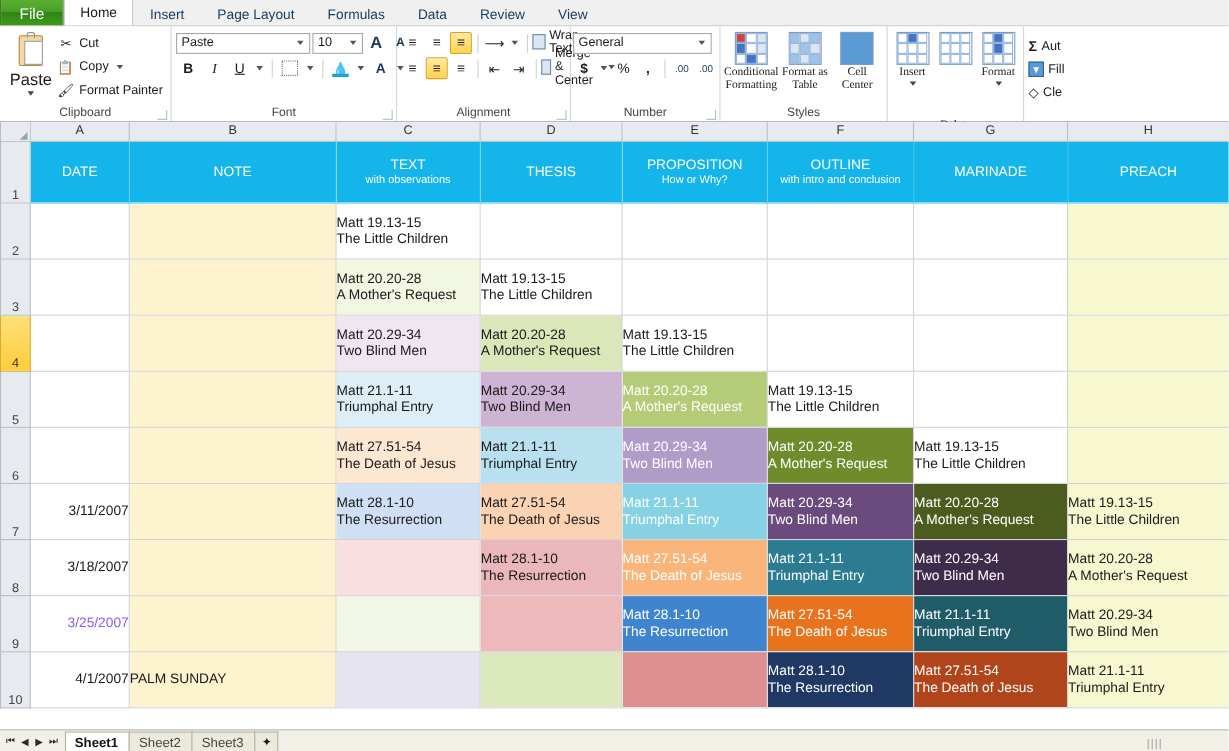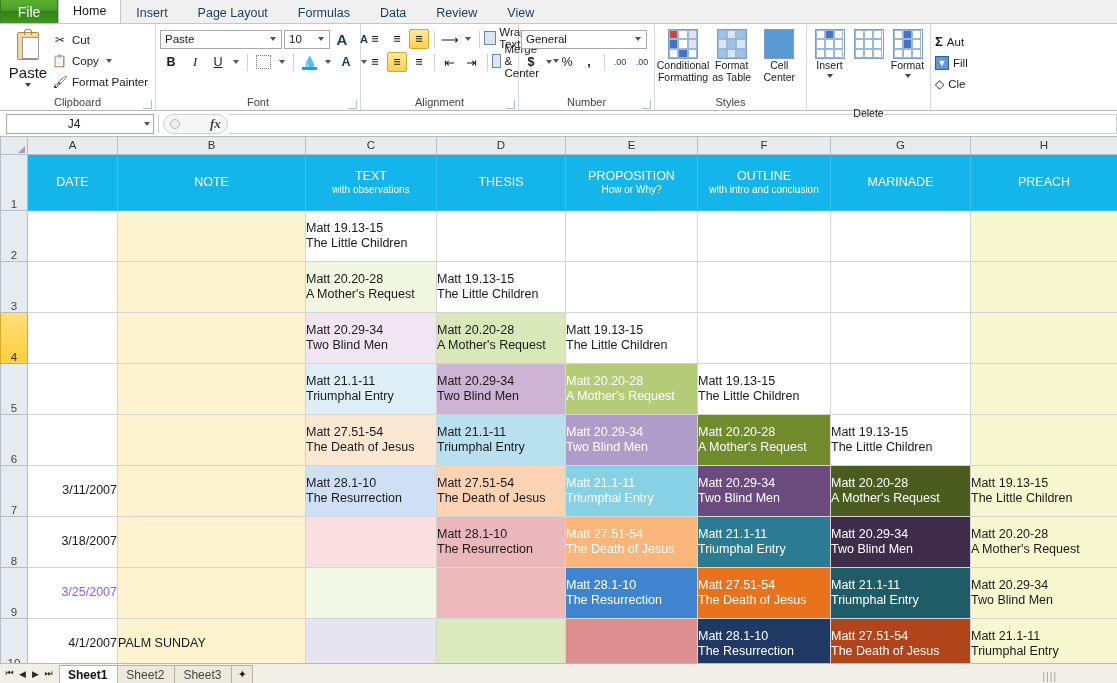--- a/index.html
+++ b/index.html
@@ -69,21 +69,21 @@
   .g-align { width:158px; }
   .wrap-item { display:flex; align-items:center; gap:3px; font-size:11.5px; height:20px; margin-bottom:3px;}
   .sq { width:16px;height:14px;border:1px solid #6d86a8;background:#dce6f2; position:relative;}
 
   
   .g-num { width:136px;align-items:center; }
 
   
   .g-sty { width:152px; }
   .sty-item { width:48px; display:flex; flex-direction:column; align-items:center; font-size:10.5px;
-              line-height:11.5px; text-align:center; }
+              line-height:11.5px; text-align:center;font-family:Liberation Serif, serif; }
   .sty-ico { width:30px; height:30px; margin-bottom:1px; position:relative; }
   .minigrid { position:absolute; inset:0; display:grid; grid-template-columns:repeat(3,1fr);
               grid-template-rows:repeat(3,1fr); border:1px solid #7b9ec9; }
   .minigrid div { border:.5px solid #9bb8dc; }
 
   
   .g-cells { width:124px; }
 
   
   .g-edit { width:74px; border-right:none; }
@@ -390,33 +390,20 @@
           <span>Fill</span>
         </div>
         <div class="ed-item">
           <span style="font-size:12px;">◇</span>
           <span>Cle</span>
         </div>
       </div>
     </div>
   </div>
 
-  <div class="fbar">
-    <div class="namebox">
-      <span class="nv">J4</span>
-      <span class="caret"></span>
-    </div>
-    <span class="fb-sep"></span>
-    <div class="fxpill">
-      <span class="dot"></span>
-      <span class="dot" style="visibility:hidden"></span>
-      <span class="fxl">fx</span>
-    </div>
-    <div class="fin"></div>
-  </div>
 
   <div class="gridwrap">
     <table class="sheet">
       <colgroup>
         <col style="width:27px">
           <col style="width:90px">
           <col style="width:188px">
           <col style="width:131px">
         <col style="width:129px">
           <col style="width:132px">

